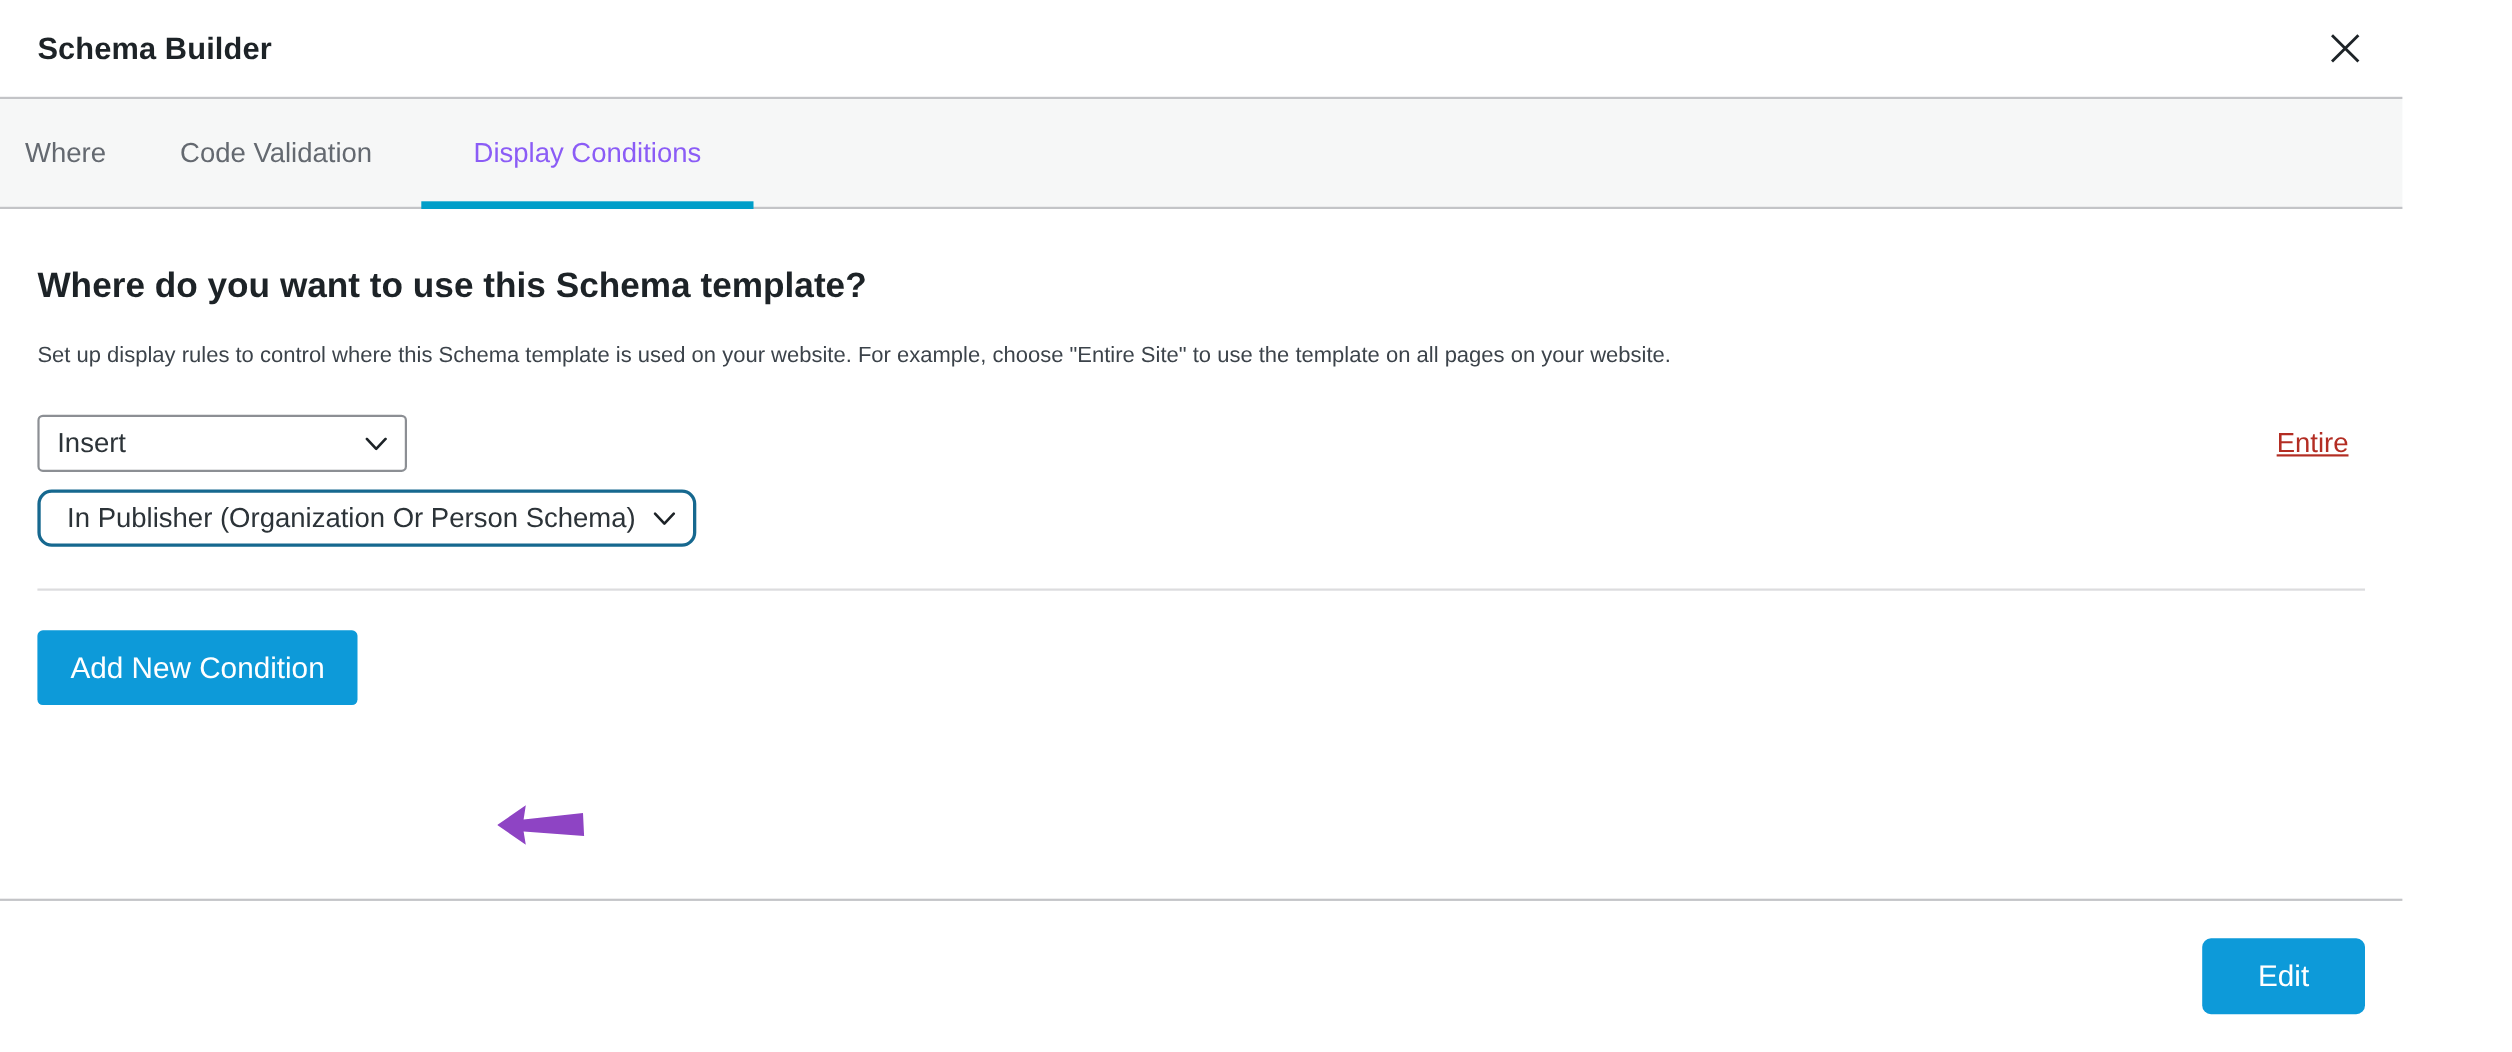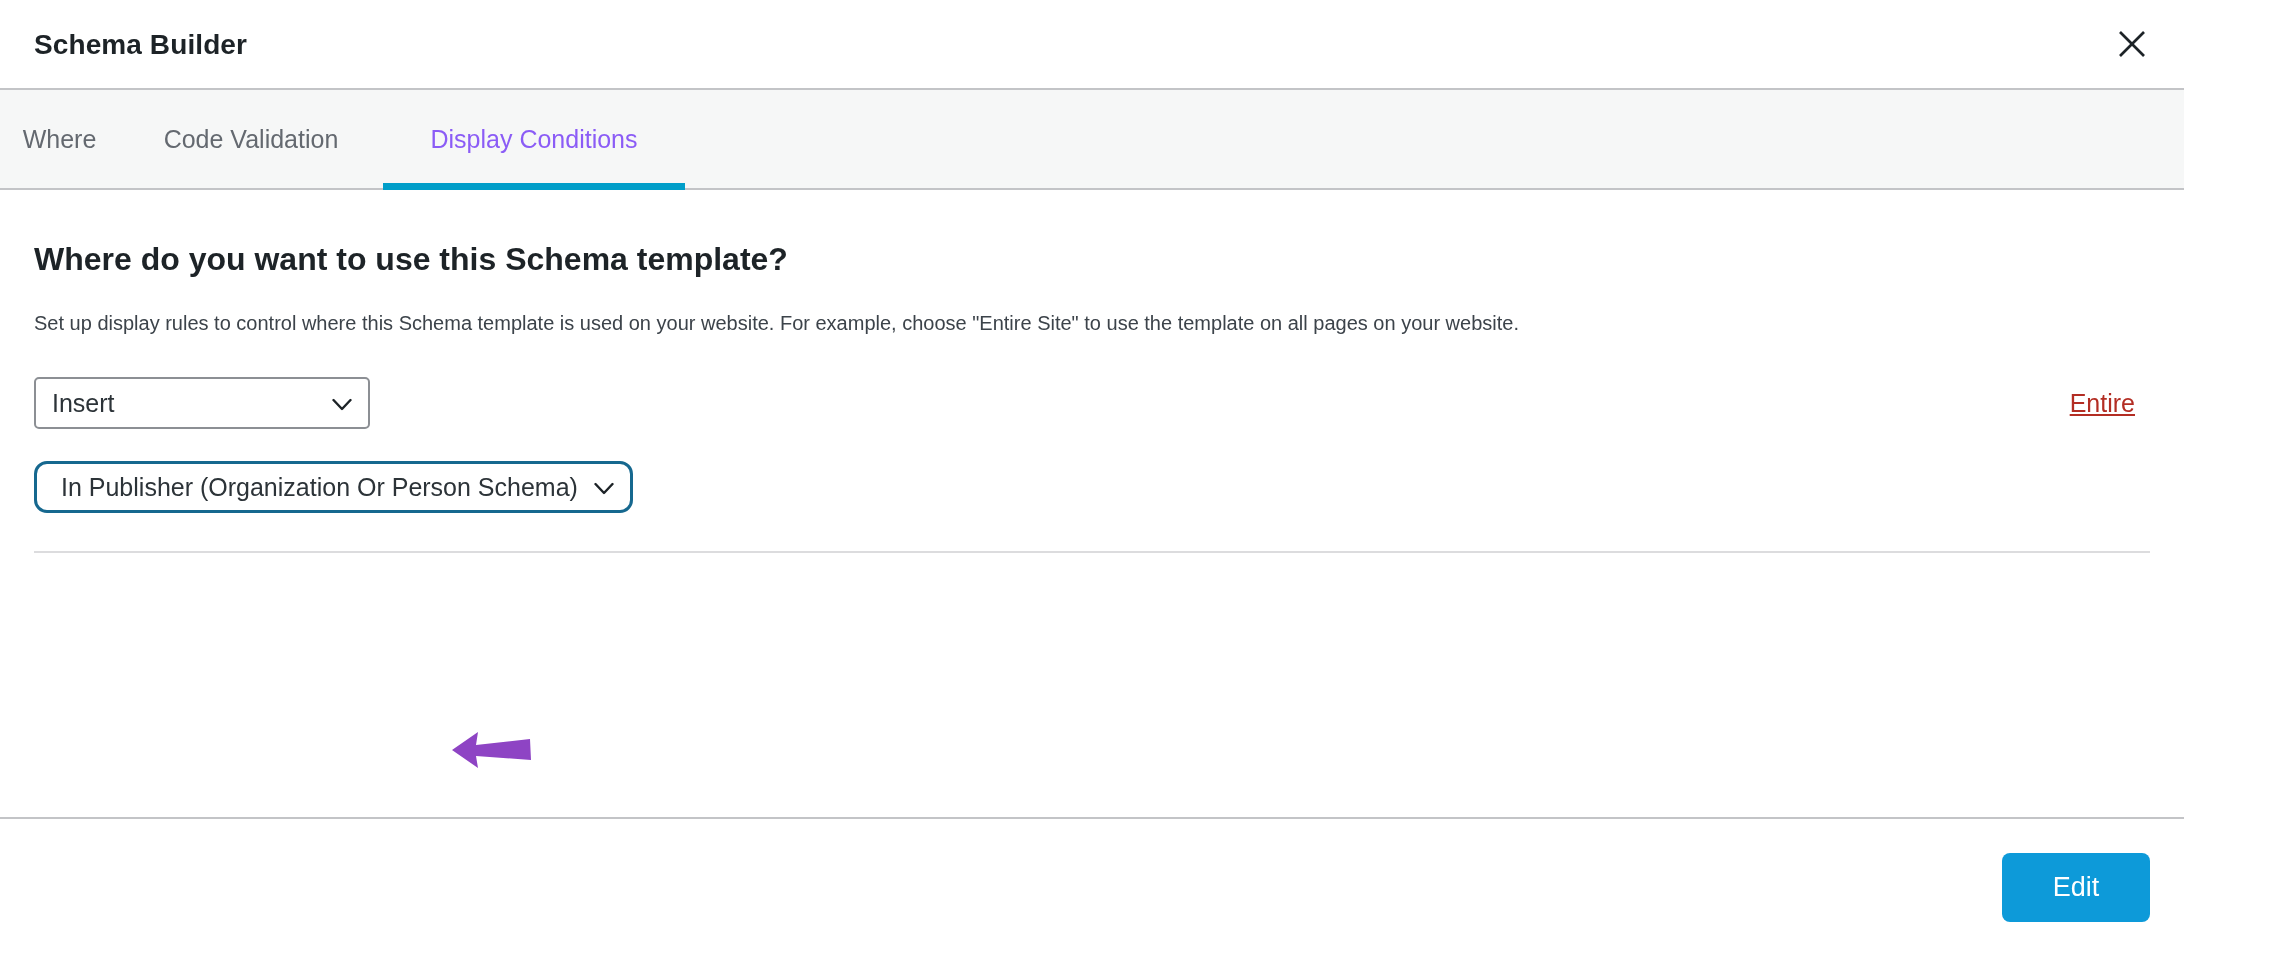--- a/index.html
+++ b/index.html
@@ -134,21 +134,21 @@
   }
   .condition-row {
     position: relative;
     display: flex;
     align-items: flex-start;
     justify-content: space-between;
   }
   .condition-selects {
     display: flex;
     flex-direction: column;
-    gap: 32px;
+    gap: 16px;
   }
   .select-wrap {
     position: relative;
     display: inline-block;
   }
   .select-box {
     position: relative;
     display: flex;
     align-items: center;
     box-sizing: border-box;
@@ -305,20 +305,23 @@
 
         </div>
 
         <a class="remove-link">Entire</a>
 
       </div>
     </div>
 
     <div class="divider"></div>
 
+    <button class="btn-primary btn-add">
+      <span>Add New Condition</span>
+    </button>
 
     
     <span class="annotation-arrow">
       <svg width="80" height="40" viewBox="0 0 80 40" aria-hidden="true">
         <path d="M0,20 L26,2 L24,15 L78,9 L79,30 L24,26 L26,38 Z" fill="#8e44c4"></path>
       </svg>
     </span>
 
   </div>
 

